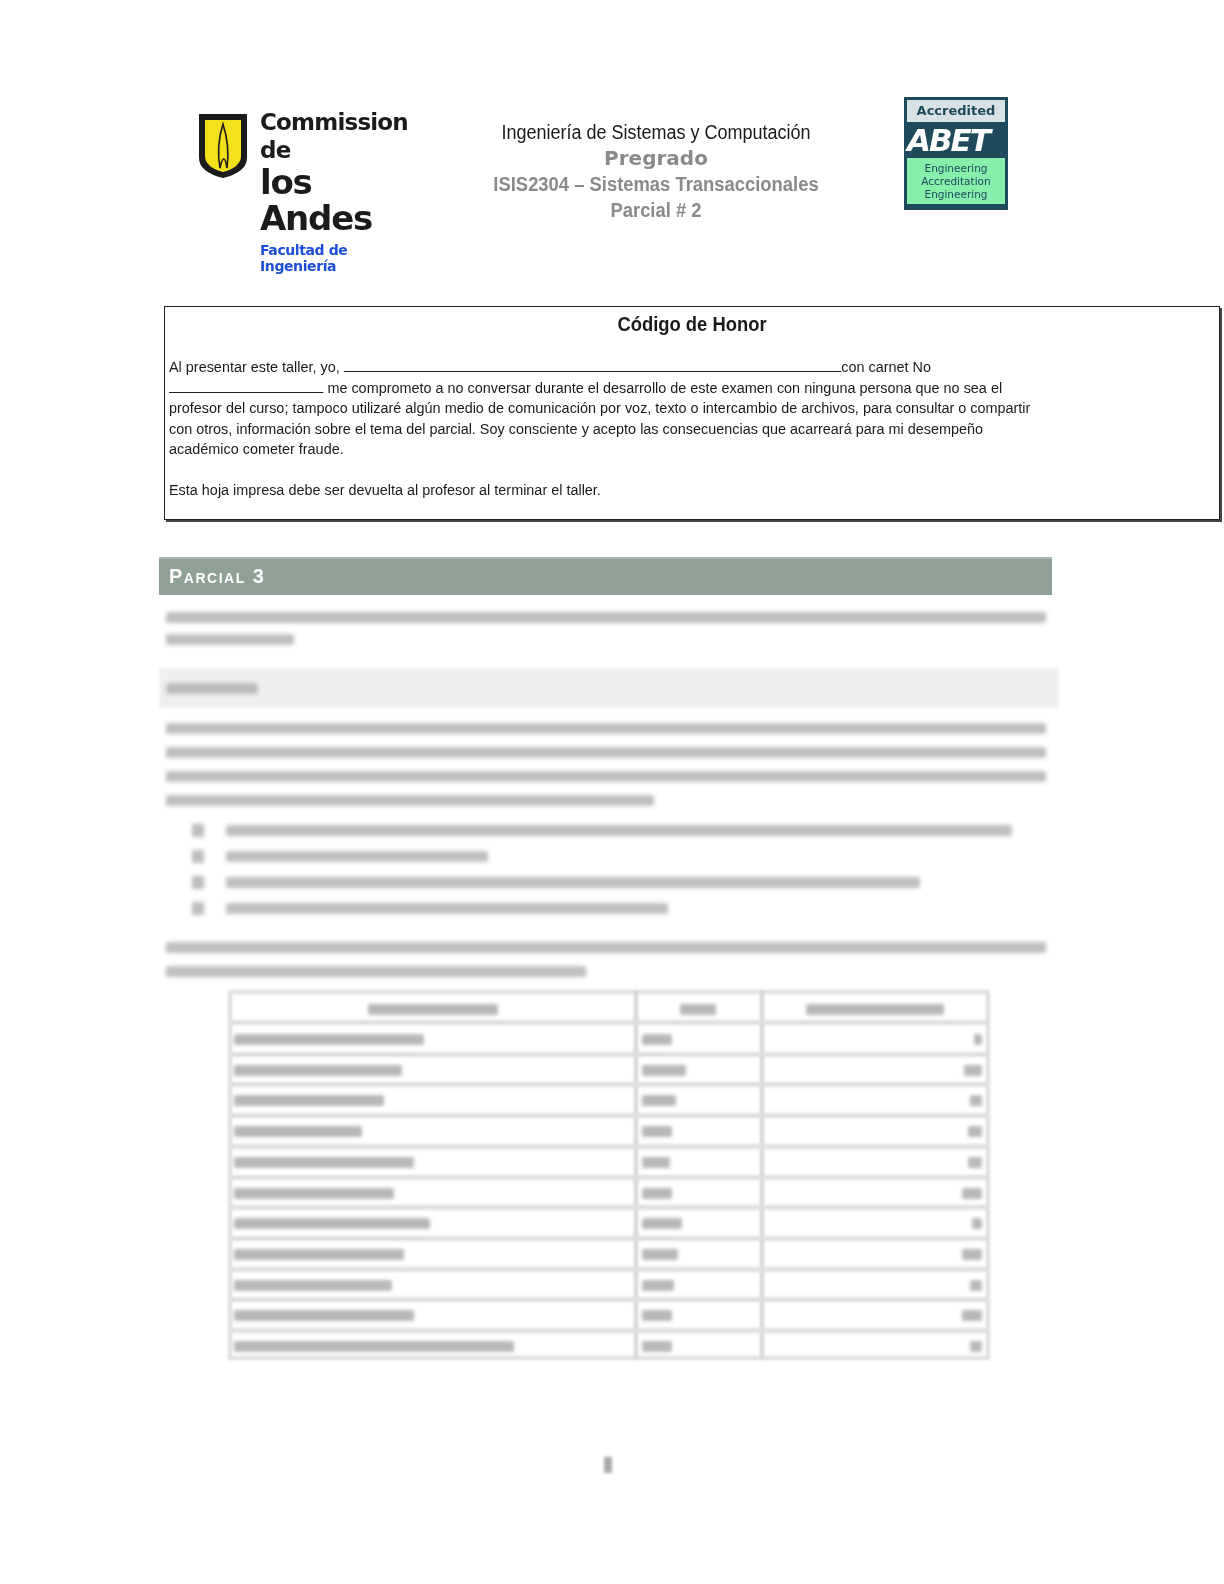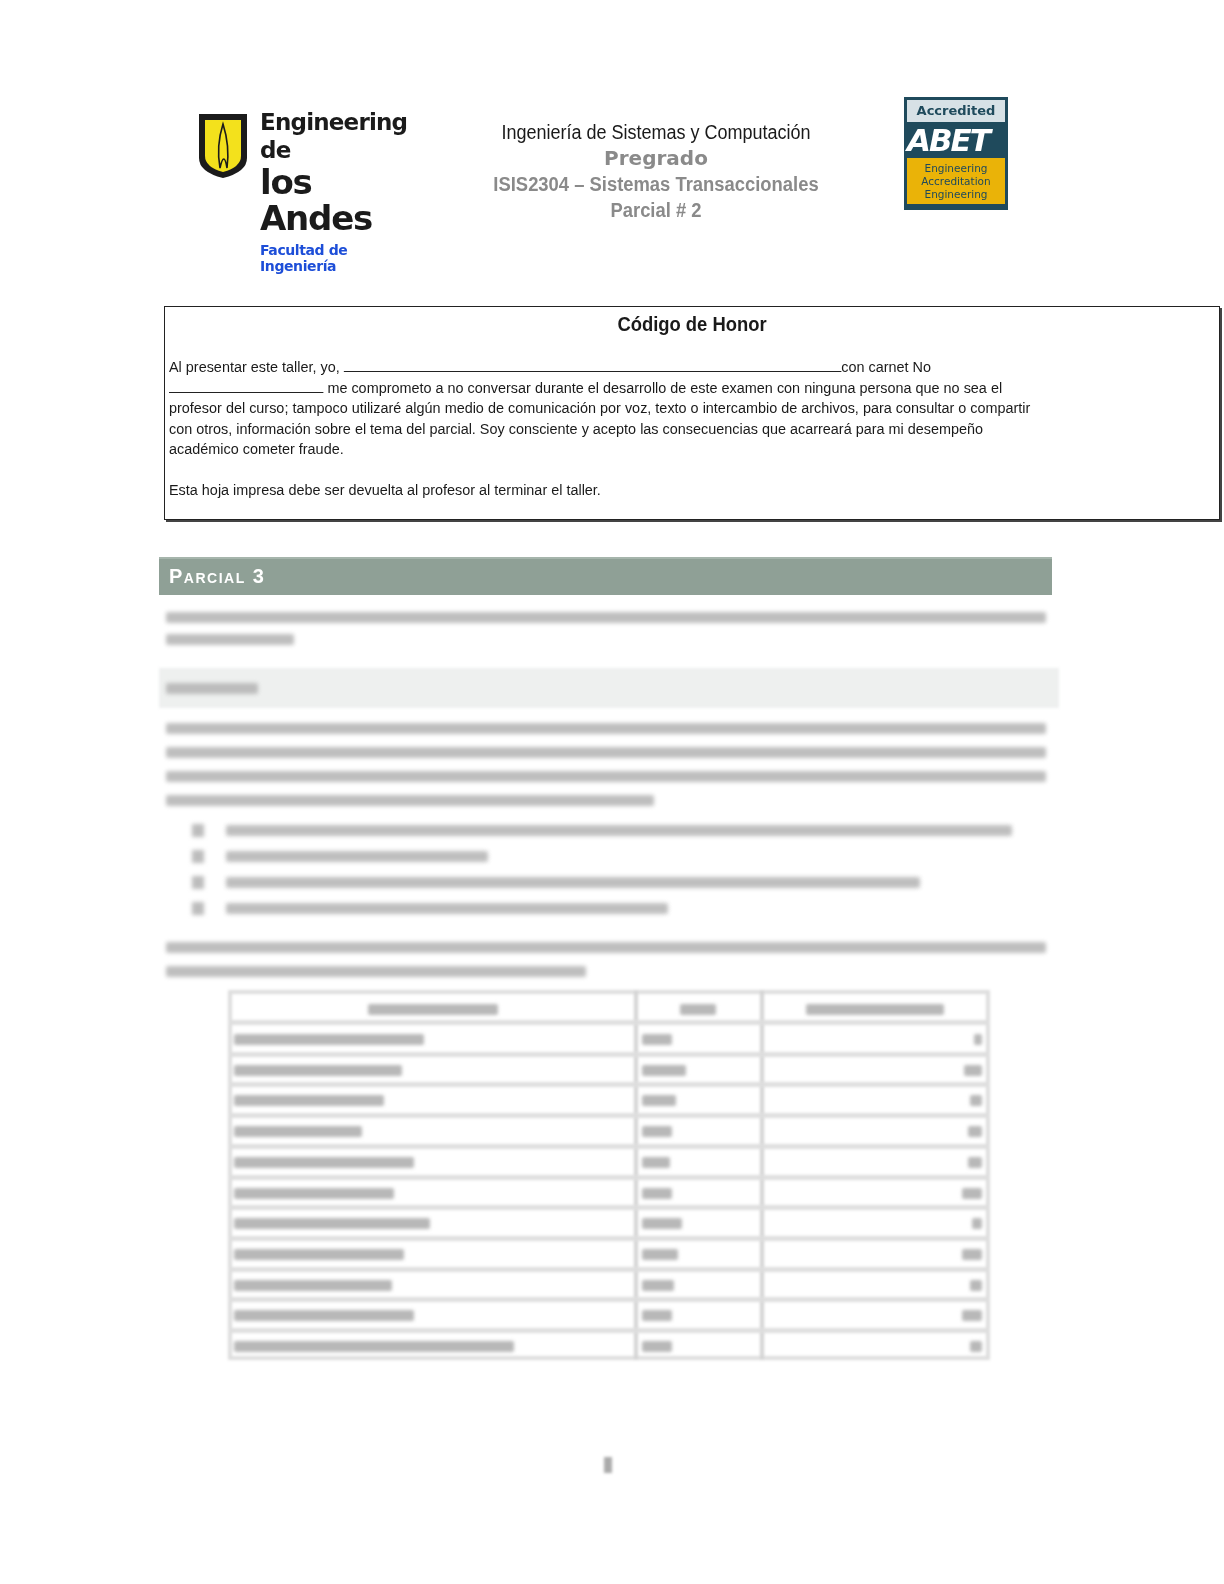--- a/index.html
+++ b/index.html
@@ -16,21 +16,21 @@
 
   .header-center { position: absolute; left: 456px; top: 119px; width: 400px; text-align: center; }
   .hc-dept { font-size: 20px; color: #1a1a1a; line-height: 26px; transform: scaleX(0.9); }
   .hc-level { font-family: "DejaVu Sans", sans-serif; font-size: 20px; font-weight: bold; color: #8a8a8a; line-height: 26px; }
   .hc-course { font-size: 20px; font-weight: bold; color: #8a8a8a; line-height: 26px; transform: scaleX(0.92); }
   .hc-exam { font-size: 20px; font-weight: bold; color: #8a8a8a; line-height: 26px; transform: scaleX(0.92); }
 
   .abet { position: absolute; left: 904px; top: 97px; width: 104px; height: 113px; background: #1f4a5c; box-sizing: border-box; padding: 3px; }
   .abet-top { background: #d7e1e6; height: 22px; text-align: center; font-family: "DejaVu Sans", sans-serif; font-weight: bold; font-size: 13px; line-height: 22px; color: #1f4a5c; }
   .abet-mid { height: 36px; font-family: "DejaVu Sans", sans-serif; font-weight: bold; font-style: italic; font-size: 31px; line-height: 36px; color: #ffffff; letter-spacing: -2px; }
-  .abet-bot { background: #eab308; height: 46px; text-align: center; font-family: "DejaVu Sans", sans-serif; font-size: 10.5px; line-height: 13px; color: #1f4a5c; padding-top: 4px; box-sizing: border-box; }
+  .abet-bot { background: #86efac; height: 46px; text-align: center; font-family: "DejaVu Sans", sans-serif; font-size: 10.5px; line-height: 13px; color: #1f4a5c; padding-top: 4px; box-sizing: border-box; }
 
   
   .honor { position: absolute; left: 164px; top: 306px; width: 1056px; height: 214px; border: 1.5px solid #222; box-shadow: 2px 2px 0 #444; box-sizing: border-box; }
   .honor-title { text-align: center; font-size: 20px; font-weight: bold; margin-top: 6px; transform: scaleX(0.92); }
   .honor-body { position: absolute; left: 4px; top: 50px; width: 878px; font-size: 15.5px; line-height: 20.5px; color: #1a1a1a; transform-origin: left top; transform: scaleX(0.93); width: 944px; }
   .honor-body p { margin: 0; }
   .honor-body .gap { height: 20px; }
   .blank { display: inline-block; border-bottom: 1px solid #222; height: 14px; vertical-align: baseline; }
 
   
@@ -54,21 +54,21 @@
 </head>
 <body>
 
 <div class="logo-uniandes">
   <svg class="logo-shield" viewBox="0 0 54 70">
     <path d="M3 4 L51 4 L51 48 Q51 62 27 68 Q3 62 3 48 Z" fill="#1b1b1b"></path>
     <path d="M9 10 L45 10 L45 46 Q45 57 27 62 Q9 57 9 46 Z" fill="#f3e11c"></path>
     <path d="M27 14 Q20 36 24 58 Q28 40 31 58 Q34 36 27 14 Z" fill="none" stroke="#1b1b1b" stroke-width="1.6"></path>
   </svg>
   <div class="logo-text">
-    <div class="logo-line1">Engineering de</div>
+    <div class="logo-line1">Commission de</div>
     <div class="logo-line2">los Andes</div>
     <div class="logo-line3">Facultad de Ingeniería</div>
   </div>
 </div>
 
 <div class="header-center">
   <div class="hc-dept">Ingeniería de Sistemas y Computación</div>
   <div class="hc-level">Pregrado</div>
   <div class="hc-course">ISIS2304 – Sistemas Transaccionales</div>
   <div class="hc-exam">Parcial # 2</div>

